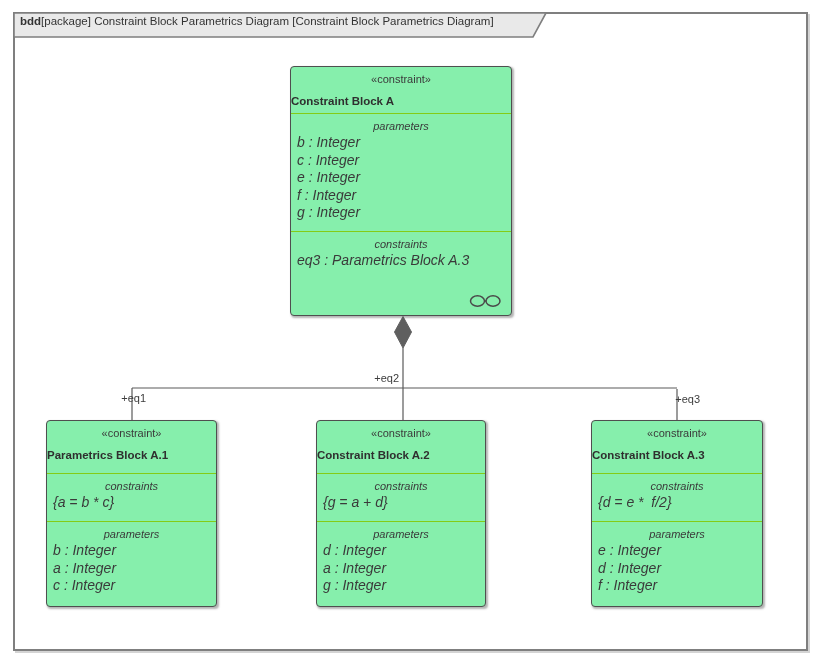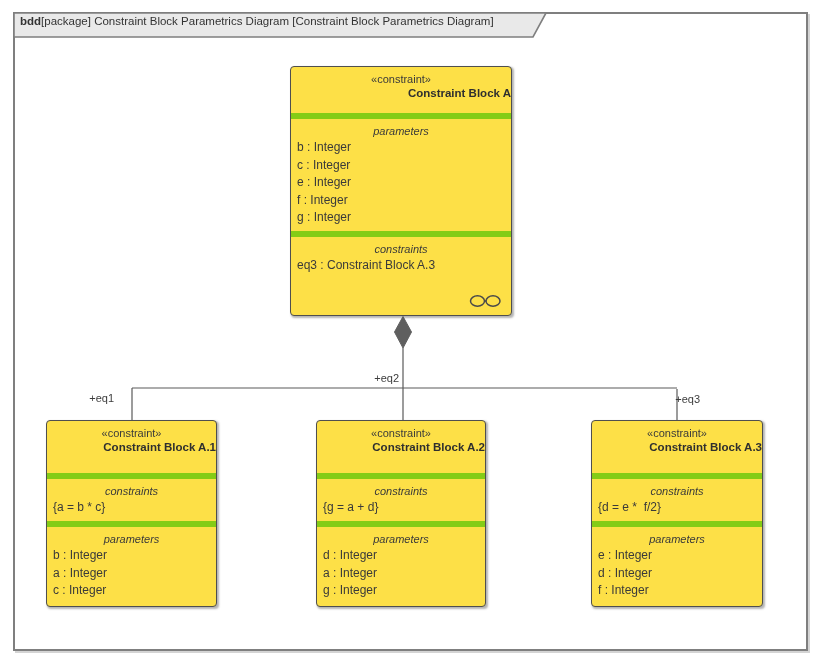--- a/index.html
+++ b/index.html
@@ -17,39 +17,39 @@
     position: absolute; left: 0; top: 0; width: 823px; height: 669px;
     pointer-events: none; z-index: 2;
   }
   .tab-text {
     position: absolute; left: 20px; top: 15px; z-index: 3;
     font-size: 11.5px; color: #333333; white-space: nowrap;
   }
   .tab-text .kw { font-weight: bold; }
   .block {
     position: absolute; z-index: 2;
-    background: #fde047; border: 1px solid #4f4f4f; border-radius: 4px;
+    background: #86efac; border: 1px solid #4f4f4f; border-radius: 4px;
     box-shadow: 1.5px 1.5px 2px rgba(90,90,90,0.45);
     display: flex; flex-direction: column; overflow: hidden;
   }
   .cmp { overflow: hidden; }
-  .cmp + .cmp { border-top: 6px solid #84cc16; }
+  .cmp + .cmp { border-top: 1px solid #84cc16; }
   .cmp-grow { flex: 1 1 auto; position: relative; }
   .stereotype { text-align: center; font-size: 11px; margin-top: 6px; color: #3a3a3a; }
-  .bname { text-align: right; font-size: 11.5px; font-weight: bold; margin-top: 2px; color: #2f2f2f; }
+  .bname { text-align: left; font-size: 11.5px; font-weight: bold; margin-top: 10px; color: #2f2f2f; }
   .clabel { text-align: center; font-style: italic; font-size: 11px; margin-top: 5px; line-height: 15px; color: #3a3a3a; }
   .feature {
-    font-size: 12px; line-height: 17.5px; padding-left: 6px;
-    white-space: pre; color: #3a3a3a;
+    font-size: 14px; line-height: 17.5px; padding-left: 6px;
+    white-space: pre; color: #3a3a3a; font-style: italic;
   }
   .conn-label {
     position: absolute; z-index: 2; font-size: 11px; color: #3c3c3c;
     text-align: right; width: 38px; white-space: nowrap;
   }
-  #lbl-eq1 { left: 76px;  top: 392px; }
+  #lbl-eq1 { left: 108px;  top: 392px; }
   #lbl-eq2 { left: 361px; top: 372px; }
   #lbl-eq3 { left: 662px; top: 393px; }
   #block-a  { left: 290px; top: 66px;  width: 222px; height: 250px; }
   #block-a .cmp-name { height: 46px; }
   #block-a .cmp-params { height: 118px; }
   #block-a1 { left: 46px;  top: 420px; width: 171px; height: 187px; }
   #block-a2 { left: 316px; top: 420px; width: 170px; height: 187px; }
   #block-a3 { left: 591px; top: 420px; width: 172px; height: 187px; }
   .child .cmp-name { height: 52px; }
   .child .cmp-constraints { height: 48px; }
@@ -86,37 +86,37 @@
     <div class="cmp cmp-params">
       <div class="clabel">parameters</div>
       <div class="feature">b : Integer</div>
       <div class="feature">c : Integer</div>
       <div class="feature">e : Integer</div>
       <div class="feature">f : Integer</div>
       <div class="feature">g : Integer</div>
     </div>
     <div class="cmp cmp-grow">
       <div class="clabel">constraints</div>
-      <div class="feature">eq3 : Constraint Block A.3</div>
+      <div class="feature">eq3 : Parametrics Block A.3</div>
       <svg class="linkicon" width="33" height="14" viewBox="0 0 33 14">
         <ellipse cx="8.5" cy="7" rx="7" ry="5.2" fill="none" stroke="#4a4a4a" stroke-width="1.5"></ellipse>
         <ellipse cx="24" cy="7" rx="7" ry="5.2" fill="none" stroke="#4a4a4a" stroke-width="1.5"></ellipse>
         <line x1="15" y1="7" x2="17.5" y2="7" stroke="#4a4a4a" stroke-width="1.5"></line>
       </svg>
     </div>
   </div>
 
   <div class="conn-label" id="lbl-eq1">+eq1</div>
   <div class="conn-label" id="lbl-eq2">+eq2</div>
   <div class="conn-label" id="lbl-eq3">+eq3</div>
 
   <div class="block child" id="block-a1">
     <div class="cmp cmp-name">
       <div class="stereotype">«constraint»</div>
-      <div class="bname">Constraint Block A.1</div>
+      <div class="bname">Parametrics Block A.1</div>
     </div>
     <div class="cmp cmp-constraints">
       <div class="clabel">constraints</div>
       <div class="feature">{a = b * c}</div>
     </div>
     <div class="cmp cmp-grow">
       <div class="clabel">parameters</div>
       <div class="feature">b : Integer</div>
       <div class="feature">a : Integer</div>
       <div class="feature">c : Integer</div>

